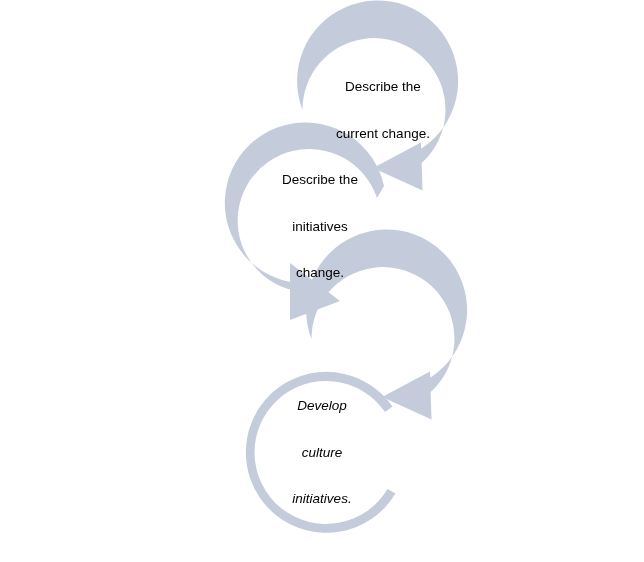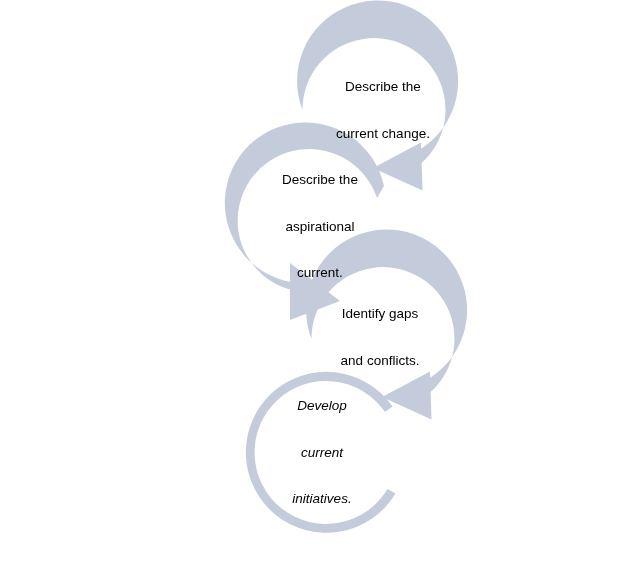--- a/index.html
+++ b/index.html
@@ -96,28 +96,24 @@
 
   </svg>
 
   <div class="step-label" style="left: 383px; top: 110px; color: rgb(0, 0, 0);">
     <span class="label-line">Describe the</span>
     <span class="label-line">current change.</span>
   </div>
 
   <div class="step-label" style="left: 320px; top: 226px; color: rgb(0, 0, 0);">
     <span class="label-line">Describe the</span>
-    <span class="label-line">aspirational</span>
-    <span class="label-line">current.</span>
+    <span class="label-line">initiatives</span>
+    <span class="label-line">change.</span>
   </div>
 
-  <div class="step-label" style="left: 380px; top: 337px; color: rgb(0, 0, 0);">
-    <span class="label-line">Identify gaps</span>
-    <span class="label-line">and conflicts.</span>
-  </div>
 
   <div class="step-label" style="left: 322px; top: 452px; color: rgb(0, 0, 0); font-style: italic;">
     <span class="label-line">Develop</span>
-    <span class="label-line">current</span>
+    <span class="label-line">culture</span>
     <span class="label-line">initiatives.</span>
   </div>
 
 </div>
 
 </body></html>

